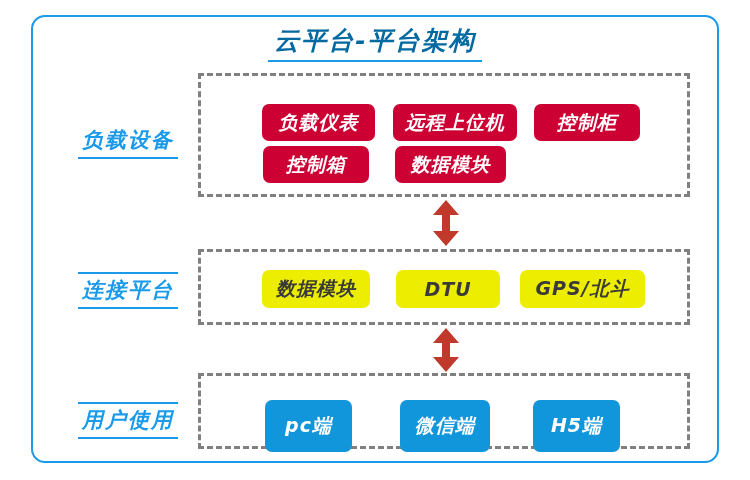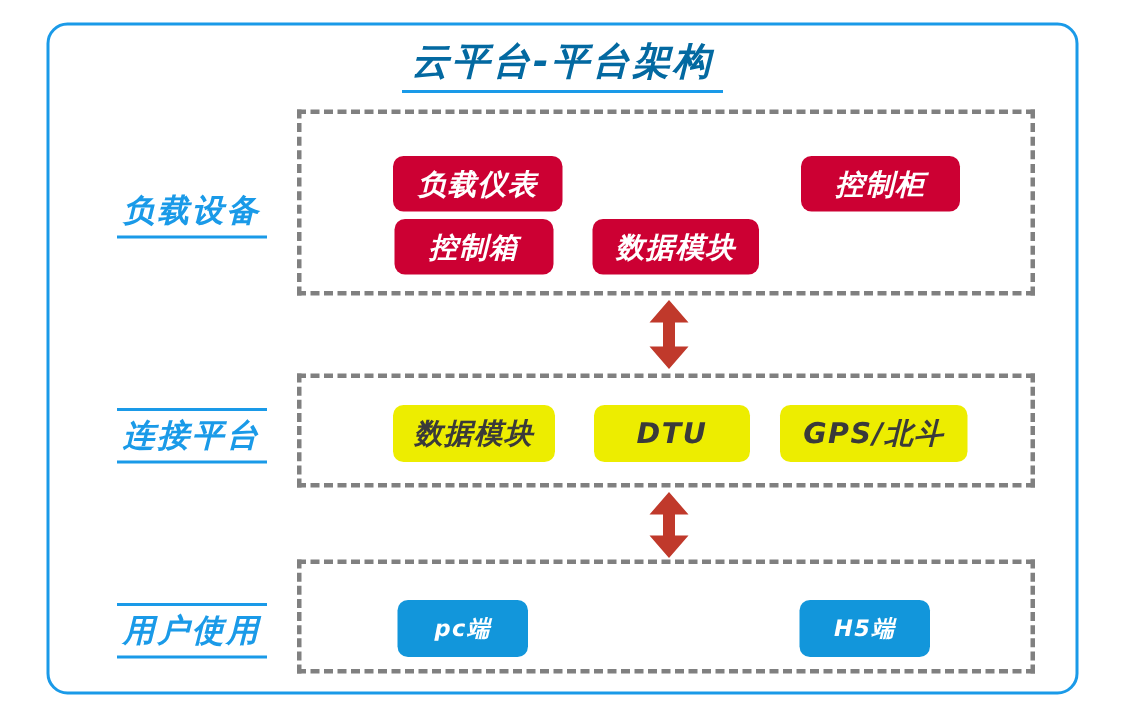--- a/index.html
+++ b/index.html
@@ -116,22 +116,22 @@
   }
   .chip.yellow {
     background: #eded00;
     color: #3a3a3a;
     font-size: 19px;
     height: 38px;
   }
   .chip.blue {
     background: #1296db;
     color: #ffffff;
-    font-size: 15px;
-    height: 38px;
+    font-size: 19px;
+    height: 52px;
   }
 
   
   .c-r1a { left: 262px; top: 104px; width: 113px; }
   .c-r1b { left: 393px; top: 104px; width: 124px; }
   .c-r1c { left: 534px; top: 104px; width: 106px; }
   .c-r1d { left: 263px; top: 146px; width: 106px; }
   .c-r1e { left: 395px; top: 146px; width: 111px; }
 
   
@@ -165,20 +165,21 @@
     <span class="title-text">云平台-平台架构</span>
   </div>
 
   <div class="row-label r1 underline-only">
     <span class="lbl-text">负载设备</span>
   </div>
 
   <div class="group-box g1"></div>
 
   <div class="chip red c-r1a">负载仪表</div>
+  <div class="chip red c-r1b">远程上位机</div>
   <div class="chip red c-r1c">控制柜</div>
   <div class="chip red c-r1d">控制箱</div>
   <div class="chip red c-r1e">数据模块</div>
 
   <div class="arrow a1">
     <svg viewBox="0 0 32 46" preserveAspectRatio="none" aria-hidden="true">
       <path d="M16 0 L29 15 L20 15 L20 31 L29 31 L16 46 L3 31 L12 31 L12 15 L3 15 Z" fill="#c0392b"></path>
     </svg>
   </div>
 
@@ -198,15 +199,16 @@
     </svg>
   </div>
 
   <div class="row-label r3 overline-underline">
     <span class="lbl-text">用户使用</span>
   </div>
 
   <div class="group-box g3"></div>
 
   <div class="chip blue c-r3a">pc端</div>
+  <div class="chip blue c-r3b">微信端</div>
   <div class="chip blue c-r3c">H5端</div>
 
 </div>
 
 </body></html>

